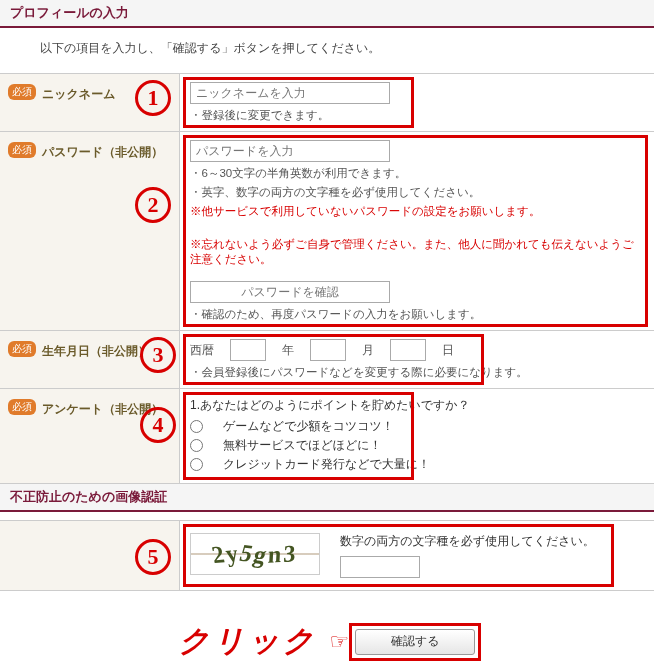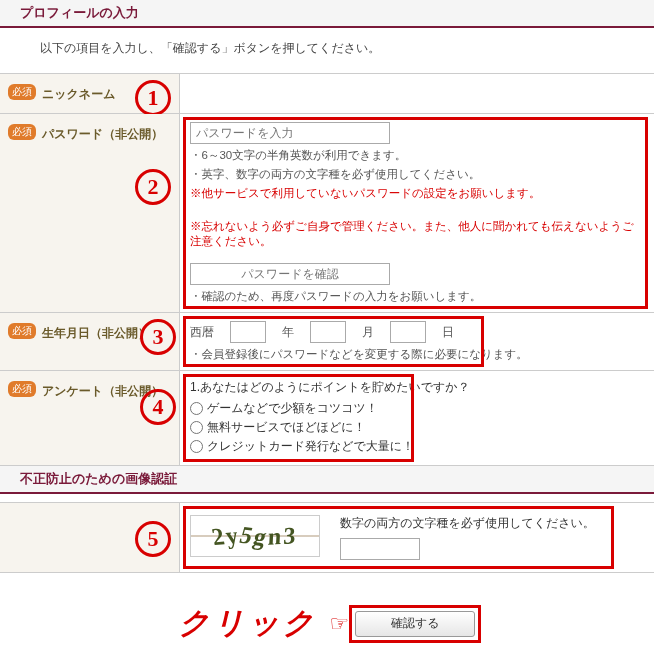--- a/index.html
+++ b/index.html
@@ -10,21 +10,21 @@
     font-size: 12px;
     color: #333;
     background: #fff;
     width: 654px;
   }
   .section-header {
     background: #f5f5f5;
     border-bottom: 2px solid #7a1a3a;
     color: #7a1a3a;
     font-weight: bold;
-    padding: 4px 20px;
+    padding: 4px 10px;
     font-size: 13px;
   }
   .instructions {
     padding: 12px 10px 16px 40px;
     color: #444;
     font-size: 12px;
   }
   .fields {
     border-top: 1px solid #ccc;
   }
@@ -105,21 +105,21 @@
   }
   .dob-line {
     display: flex;
     align-items: center;
     gap: 16px;
     flex-wrap: wrap;
   }
   .dob-line input { width: 36px; text-align: center; }
   .dob-line .lbl { font-size: 12px; color: #555; }
   .survey-q { margin-bottom: 4px; }
-  .survey-opt { display: flex; align-items: center; gap: 4px; margin: 2px 0; font-size: 12px; }
+  .survey-opt { display: flex; align-items: center; gap: 20px; margin: 2px 0; font-size: 12px; }
   .survey-opt input { margin: 0; }
   .captcha-row {
     display: flex;
     border-bottom: 1px solid #ccc;
     position: relative;
   }
   .captcha-label-col {
     width: 180px;
     background: #f7f4ee;
     border-right: 1px solid #ccc;
@@ -195,20 +195,25 @@
 </div>
 <div class="instructions">以下の項目を入力し、「確認する」ボタンを押してください。</div>
 
 <div class="fields">
 
   <div class="row">
     <div class="label-col">
       <span class="badge">必須</span>
       <span class="label-text">ニックネーム</span>
       <div class="circled-num" style="left:135px; top:6px;">1</div>
+    </div>
+    <div class="value-col">
+      <div class="hl-box" style="left:3px; top:3px; right:240px; bottom:3px;"></div>
+      <input type="text" style="width: 200px;" placeholder="ニックネームを入力">
+      <div class="note note-bullet">登録後に変更できます。</div>
     </div>
   </div>
 
   <div class="row">
     <div class="label-col">
       <span class="badge">必須</span>
       <span class="label-text">パスワード（非公開）</span>
       <div class="circled-num" style="left:135px; top:55px;">2</div>
     </div>
     <div class="value-col">

